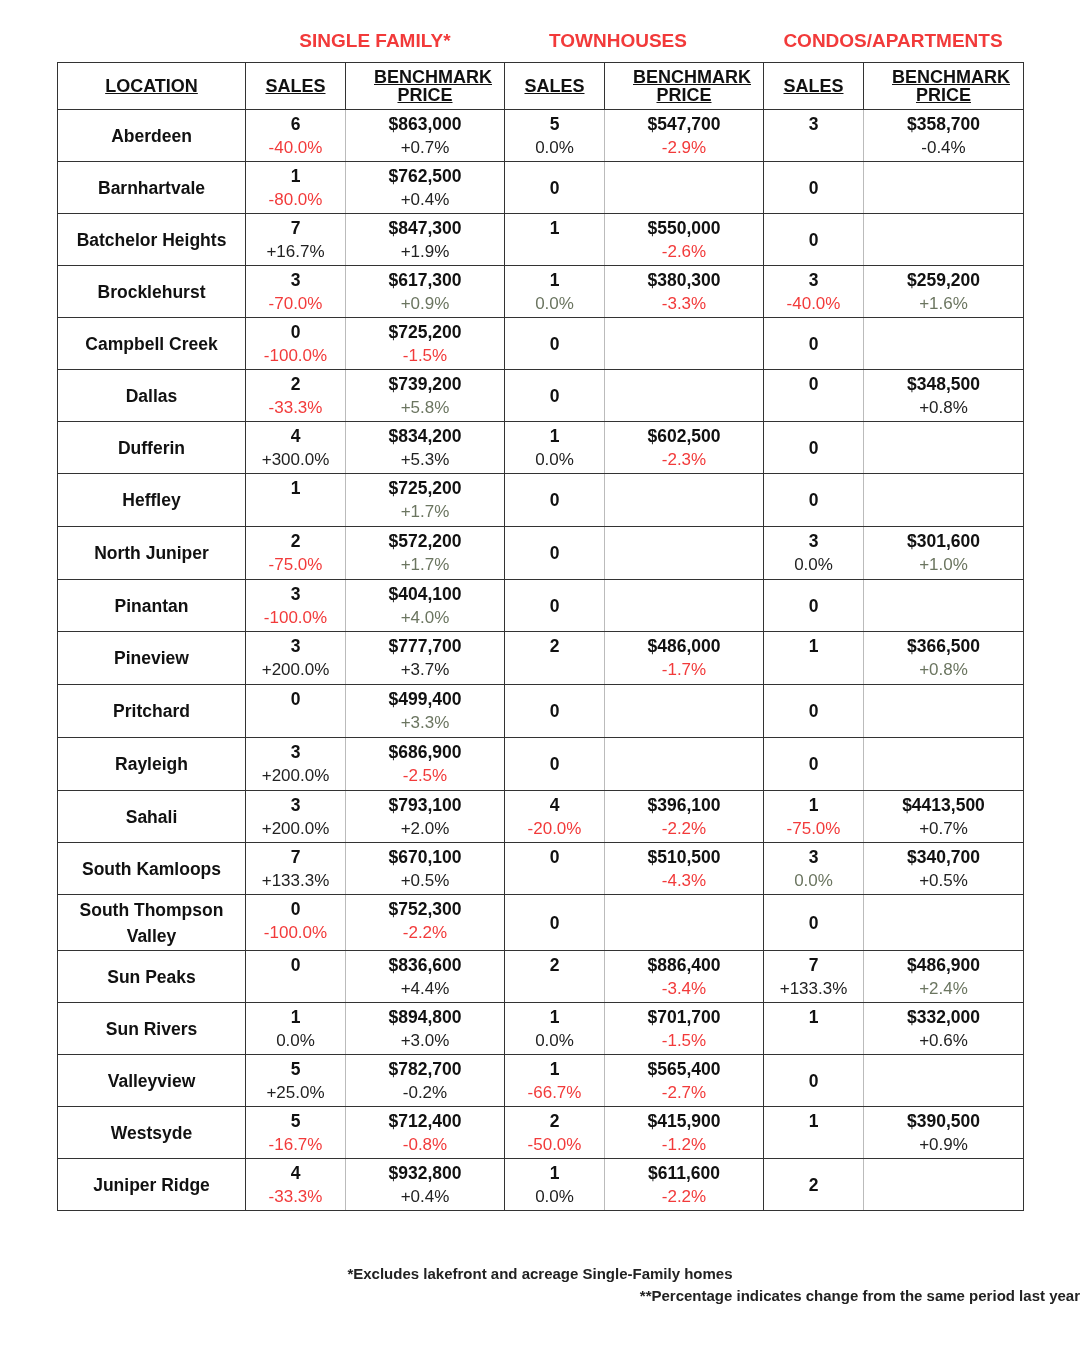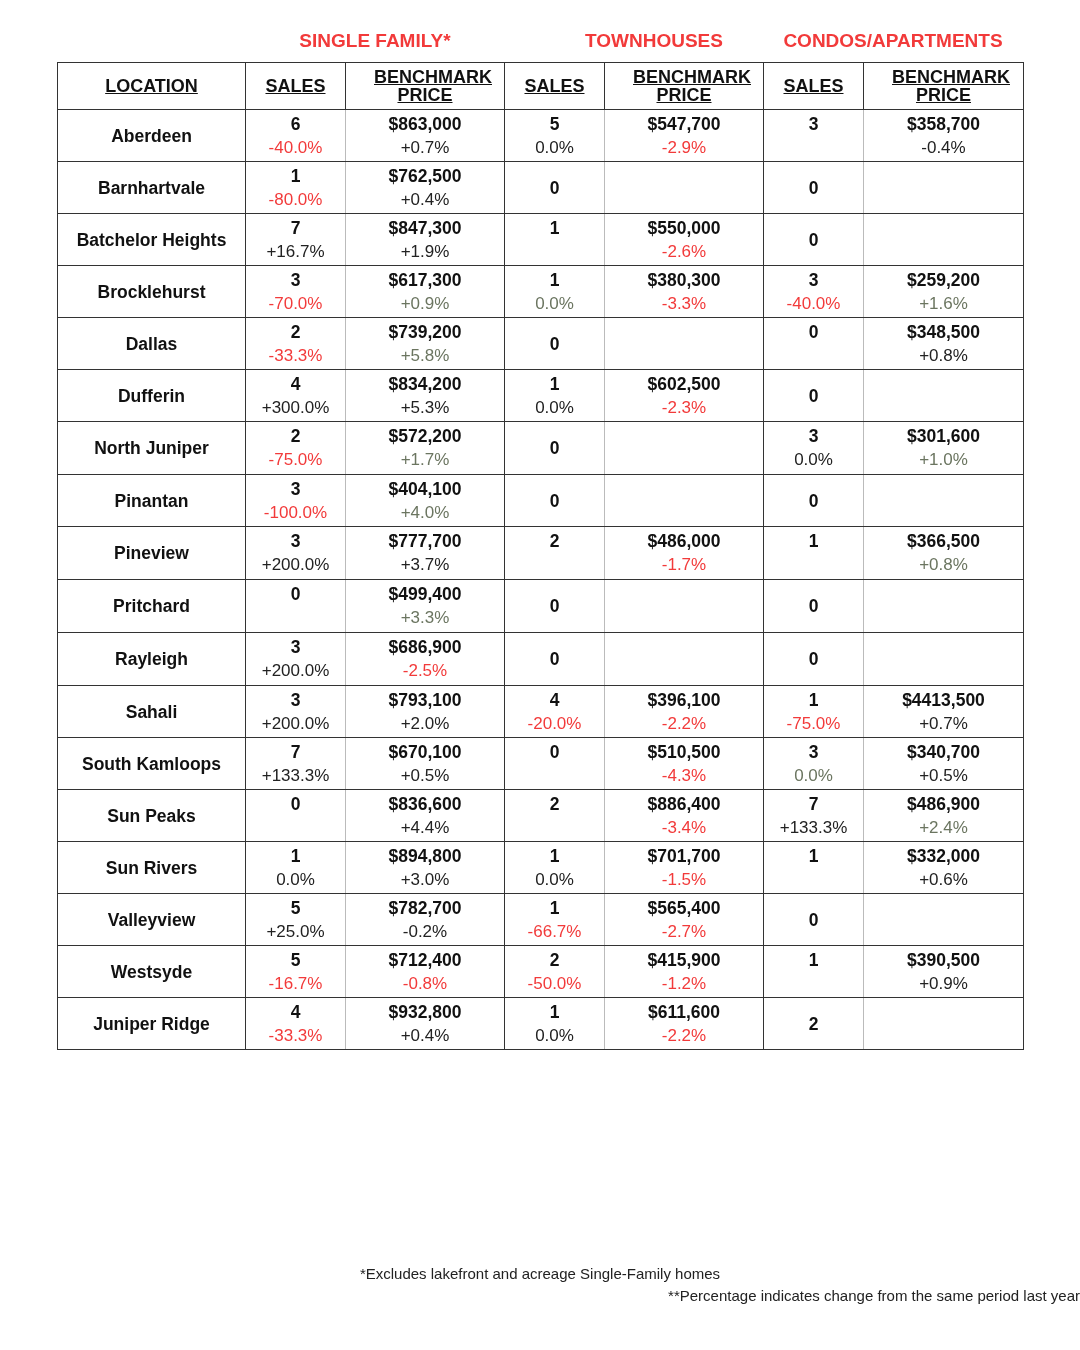--- a/index.html
+++ b/index.html
@@ -10,27 +10,27 @@
   th { font-size:18px; font-weight:bold; line-height:18px; height:46px;text-decoration:underline; }
   td.loc { font-weight:bold; font-size:17.5px; line-height:26px; }
   td.sales-l { border-right:1px solid #bbb; }
   td.price-r { border-left:1px solid #bbb; }
   .v { font-weight:bold; font-size:17.5px; line-height:24px; display:block; }
   .p { font-size:17px; line-height:24px; display:block; }
   .top { vertical-align:top; padding-top:2px; }
   .red { color:#f23a3a; }
   .dark { color:#222; }
   .gray { color:#6b7560; }
-  .foot { position:absolute; left:0; width:1080px; text-align:center; font-size:15px; color:#222; }
+  .foot { position:absolute; left:0; width:1080px; text-align:center; font-size:15px; color:#222;font-weight:bold; }
 </style>
 </head>
 <body>
 
 <div class="cat" style="left:245px;width:260px;">SINGLE FAMILY*</div>
-<div class="cat" style="left:524px;width:260px;text-align:center;">TOWNHOUSES</div>
+<div class="cat" style="left:488px;width:260px;text-align:center;">TOWNHOUSES</div>
 <div class="cat" style="left:763px;width:260px;">CONDOS/APARTMENTS</div>
 
 <table>
   <colgroup>
     <col style="width:188px">
       <col style="width:100px">
       <col style="width:159px">
     <col style="width:100px">
       <col style="width:159px">
       <col style="width:100px">
@@ -138,20 +138,39 @@
         <td class="sales-l top">
           <span class="v">3</span>
           <span class="p red">-40.0%</span>
         </td>
         <td class="price-r top">
           <span class="v">$259,200</span>
           <span class="p gray">+1.6%</span>
         </td>
       </tr>
       <tr style="height: 52px;">
+        <td class="loc">Campbell Creek</td>
+        <td class="sales-l top">
+          <span class="v">0</span>
+          <span class="p red">-100.0%</span>
+        </td>
+        <td class="price-r top">
+          <span class="v">$725,200</span>
+          <span class="p red">-1.5%</span>
+        </td>
+        <td class="sales-l">
+          <span class="v">0</span>
+        </td>
+        <td class="price-r"></td>
+        <td class="sales-l">
+          <span class="v">0</span>
+        </td>
+        <td class="price-r"></td>
+      </tr>
+      <tr style="height: 52px;">
         <td class="loc">Dallas</td>
         <td class="sales-l top">
           <span class="v">2</span>
           <span class="p red">-33.3%</span>
         </td>
         <td class="price-r top">
           <span class="v">$739,200</span>
           <span class="p gray">+5.8%</span>
         </td>
         <td class="sales-l">
@@ -184,20 +203,39 @@
         <td class="price-r top">
           <span class="v">$602,500</span>
           <span class="p red">-2.3%</span>
         </td>
         <td class="sales-l">
           <span class="v">0</span>
         </td>
         <td class="price-r"></td>
       </tr>
       <tr style="height: 53px;">
+        <td class="loc">Heffley</td>
+        <td class="sales-l top">
+          <span class="v">1</span>
+          <span class="p">&nbsp;</span>
+        </td>
+        <td class="price-r top">
+          <span class="v">$725,200</span>
+          <span class="p gray">+1.7%</span>
+        </td>
+        <td class="sales-l">
+          <span class="v">0</span>
+        </td>
+        <td class="price-r"></td>
+        <td class="sales-l">
+          <span class="v">0</span>
+        </td>
+        <td class="price-r"></td>
+      </tr>
+      <tr style="height: 53px;">
         <td class="loc">North Juniper</td>
         <td class="sales-l top">
           <span class="v">2</span>
           <span class="p red">-75.0%</span>
         </td>
         <td class="price-r top">
           <span class="v">$572,200</span>
           <span class="p gray">+1.7%</span>
         </td>
         <td class="sales-l">
@@ -343,20 +381,39 @@
           <span class="p red">-4.3%</span>
         </td>
         <td class="sales-l top">
           <span class="v">3</span>
           <span class="p gray">0.0%</span>
         </td>
         <td class="price-r top">
           <span class="v">$340,700</span>
           <span class="p dark">+0.5%</span>
         </td>
+      </tr>
+      <tr style="height: 56px;">
+        <td class="loc" style="padding: 0px 18px;">South Thompson Valley</td>
+        <td class="sales-l top">
+          <span class="v">0</span>
+          <span class="p red">-100.0%</span>
+        </td>
+        <td class="price-r top">
+          <span class="v">$752,300</span>
+          <span class="p red">-2.2%</span>
+        </td>
+        <td class="sales-l">
+          <span class="v">0</span>
+        </td>
+        <td class="price-r"></td>
+        <td class="sales-l">
+          <span class="v">0</span>
+        </td>
+        <td class="price-r"></td>
       </tr>
       <tr style="height: 52px;">
         <td class="loc">Sun Peaks</td>
         <td class="sales-l top">
           <span class="v">0</span>
           <span class="p">&nbsp;</span>
         </td>
         <td class="price-r top">
           <span class="v">$836,600</span>
           <span class="p dark">+4.4%</span>

